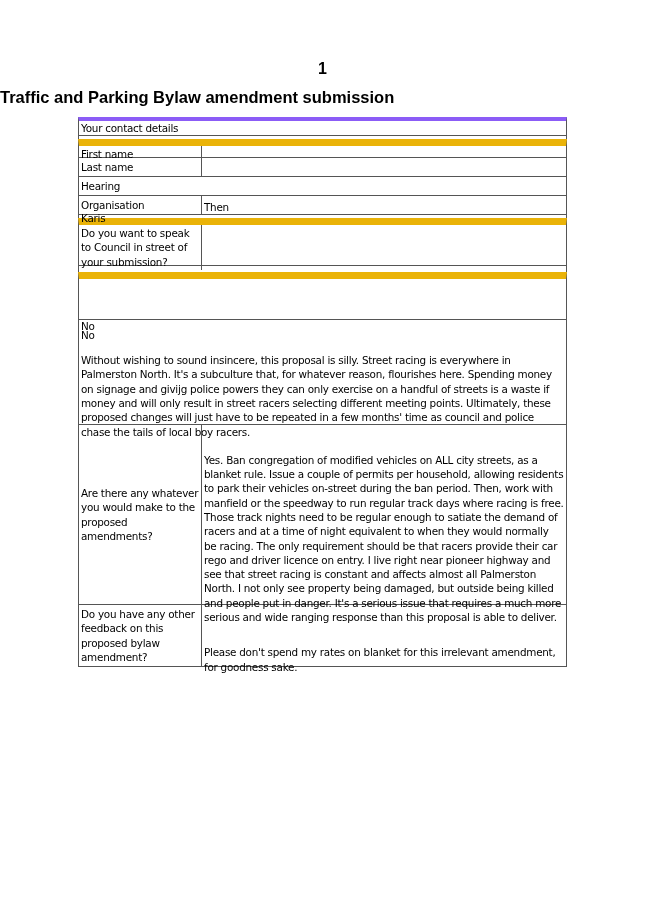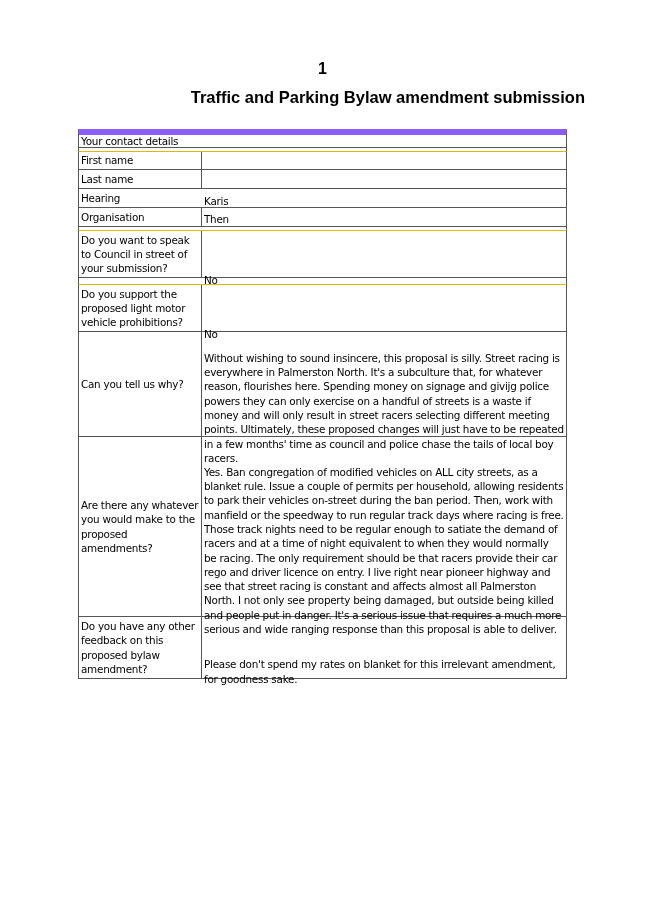--- a/index.html
+++ b/index.html
@@ -1,22 +1,22 @@
 <!DOCTYPE html>
 <html><head>
   <meta charset="utf-8">
   <style>
     html, body { margin: 0; padding: 0; background: #ffffff; }
     body { width: 645px; height: 912px; position: relative; font-family: "Liberation Sans", sans-serif; color: #000; }
     .page-number { position: absolute; top: 60px; left: 0; width: 645px; text-align: center; font-weight: bold; font-size: 16px; }
-    .doc-title { position: absolute; top: 88px; left: 0; width: 585px; text-align: right; font-weight: bold; font-size: 16.5px; }
+    .doc-title { position: absolute; top: 88px; left: 0; width: 585px; text-align: left; font-weight: bold; font-size: 16.5px; }
     .form { position: absolute; top: 117px; left: 78px; width: 489px; }
     .row { display: flex; border: 1px solid #555; border-top: none; box-sizing: border-box; font-family: "DejaVu Sans", "Liberation Sans", sans-serif; font-size: 10.4px; line-height: 14.3px; letter-spacing: -0.25px; }
-    .row.first { border-top: 6px solid #8b5cf6; margin-top: 12px; }
-    .row.section { border-top: 1px solid #eab308; }
+    .row.first { border-top: 4px solid #8b5cf6; }
+    .row.section { border-top: 7px solid #eab308; flex-direction: column; }
     .gap { height: 3px; border-left: 1px solid #555; border-right: 1px solid #555; box-sizing: border-box; }
     .cell-label { width: 123px; border-right: 1px solid #555; padding: 1px 2px; box-sizing: border-box; display: flex; align-items: center; }
     .cell-value { flex: 1; padding: 1px 2px; box-sizing: border-box; display: flex; align-items: center; margin-top: 48px; }
     .cell-full { flex: 1; padding: 1px 2px; box-sizing: border-box; display: flex; align-items: center; }
     .h18 { height: 19px; }
     .h48 { height: 48px; }
     .h105 { height: 105px; }
     .h180 { height: 180px; }
     .h62 { height: 62px; }
   </style>
@@ -47,25 +47,23 @@
     <div class="cell-value"></div>
   </div>
   <div class="gap"></div>
   <div class="row section h48">
     <div class="cell-label">Do you want to speak to Council in street of your submission?</div>
     <div class="cell-value">No</div>
   </div>
   <div class="gap"></div>
   <div class="gap"></div>
   <div class="row section h48">
-    <div class="cell-label">Do you support the proposed light motor vehicle prohibitions?</div>
     <div class="cell-value">No</div>
   </div>
   <div class="row h105">
-    <div class="cell-label">Can you tell us why?</div>
     <div class="cell-value">Without wishing to sound insincere, this proposal is silly. Street racing is everywhere in Palmerston North. It's a subculture that, for whatever reason, flourishes here. Spending money on signage and givijg police powers they can only exercise on a handful of streets is a waste if money and will only result in street racers selecting different meeting points. Ultimately, these proposed changes will just have to be repeated in a few months' time as council and police chase the tails of local boy racers.</div>
   </div>
   <div class="row h180">
     <div class="cell-label">Are there any whatever you would make to the proposed amendments?</div>
     <div class="cell-value">Yes. Ban congregation of modified vehicles on ALL city streets, as a blanket rule. Issue a couple of permits per household, allowing residents to park their vehicles on-street during the ban period. Then, work with manfield or the speedway to run regular track days where racing is free. Those track nights need to be regular enough to satiate the demand of racers and at a time of night equivalent to when they would normally be racing. The only requirement should be that racers provide their car rego and driver licence on entry. I live right near pioneer highway and see that street racing is constant and affects almost all Palmerston North. I not only see property being damaged, but outside being killed and people put in danger. It's a serious issue that requires a much more serious and wide ranging response than this proposal is able to deliver.</div>
   </div>
   <div class="row h62">
     <div class="cell-label">Do you have any other feedback on this proposed bylaw amendment?</div>
     <div class="cell-value">Please don't spend my rates on blanket for this irrelevant amendment, for goodness sake.</div>
   </div>

